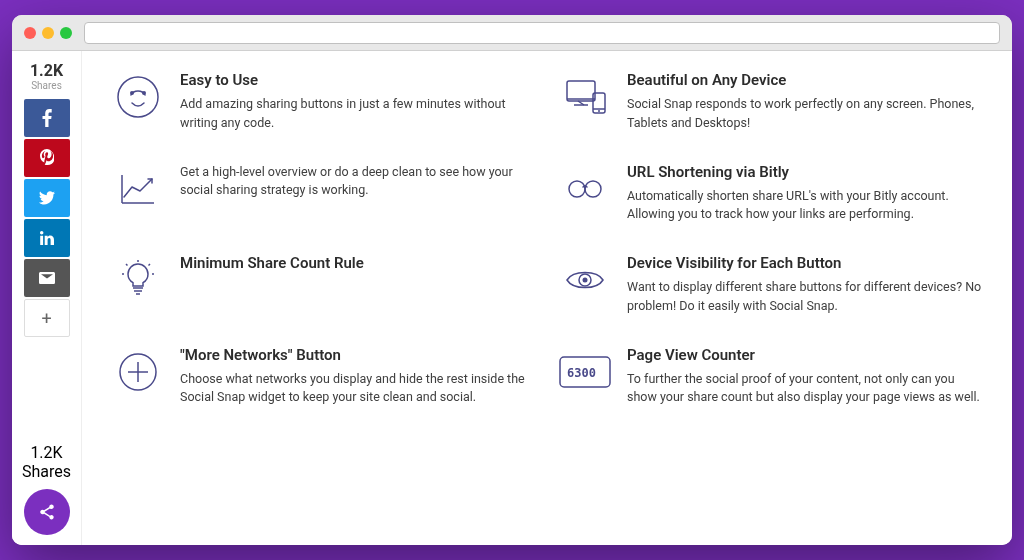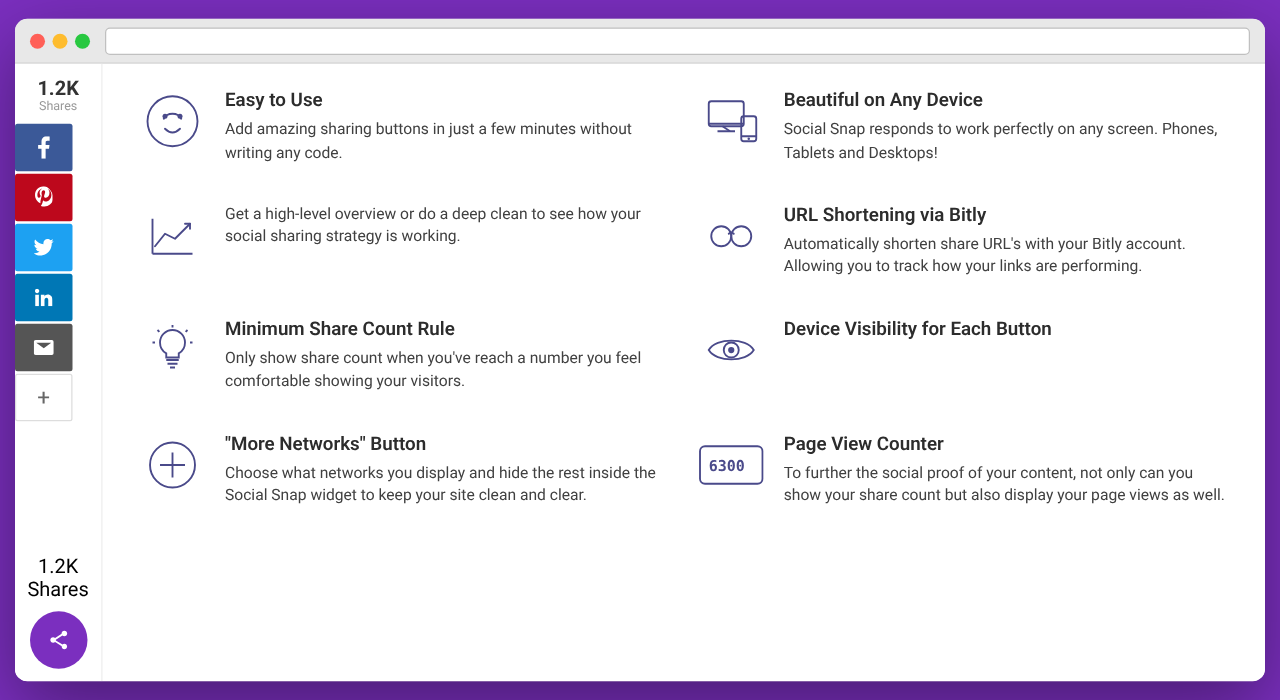--- a/index.html
+++ b/index.html
@@ -62,20 +62,21 @@
       overflow: hidden;
       background: white;
     }
 
     
     .sidebar {
       width: 70px;
       background: white;
       display: flex;
       flex-direction: column;
+      align-items: center;
       padding-top: 10px;
       border-right: 1px solid #eee;
       flex-shrink: 0;
     }
 
     .share-count {
       text-align: center;
       margin-bottom: 8px;
     }
     .share-count .count {
@@ -350,49 +351,49 @@
 
               <line x1="24" y1="4" x2="24" y2="6"></line>
               <line x1="36" y1="8" x2="34.5" y2="9.5"></line>
               <line x1="40" y1="18" x2="38" y2="18"></line>
               <line x1="8" y1="18" x2="10" y2="18"></line>
               <line x1="12" y1="8" x2="13.5" y2="9.5"></line>
             </svg>
           </div>
           <div class="feature-text">
             <h3>Minimum Share Count Rule</h3>
-            <p>Only show share count when you've reach a number you feel comfortable showing your visitors.</p>
           </div>
         </div>
 
         <div class="feature-item">
           <div class="feature-icon">
             <svg width="48" height="48" viewBox="0 0 48 48" fill="none" stroke="#4a4a8a" stroke-width="1.5">
 
               <path d="M6 24 C12 14 36 14 42 24 C36 34 12 34 6 24z"></path>
               <circle cx="24" cy="24" r="6"></circle>
               <circle cx="24" cy="24" r="2.5" fill="#4a4a8a" stroke="none"></circle>
             </svg>
           </div>
           <div class="feature-text">
             <h3>Device Visibility for Each Button</h3>
+            <p>Want to display different share buttons for different devices? No problem! Do it easily with Social Snap.</p>
           </div>
         </div>
 
         <div class="feature-item">
           <div class="feature-icon">
             <svg width="48" height="48" viewBox="0 0 48 48" fill="none" stroke="#4a4a8a" stroke-width="1.5">
               <circle cx="24" cy="24" r="18"></circle>
               <line x1="24" y1="14" x2="24" y2="34"></line>
               <line x1="14" y1="24" x2="34" y2="24"></line>
             </svg>
           </div>
           <div class="feature-text">
             <h3>"More Networks" Button</h3>
-            <p>Choose what networks you display and hide the rest inside the Social Snap widget to keep your site clean and clear.</p>
+            <p>Choose what networks you display and hide the rest inside the Social Snap widget to keep your site clean and social.</p>
           </div>
         </div>
 
         <div class="feature-item">
           <div class="feature-icon">
             <svg width="52" height="32" viewBox="0 0 52 32" fill="none" stroke="#4a4a8a" stroke-width="1.5">
               <rect x="1" y="1" width="50" height="30" rx="4"></rect>
               <text x="8" y="21" font-size="12" fill="#4a4a8a" stroke="none" font-family="monospace" font-weight="bold">6300</text>
             </svg>
           </div>

